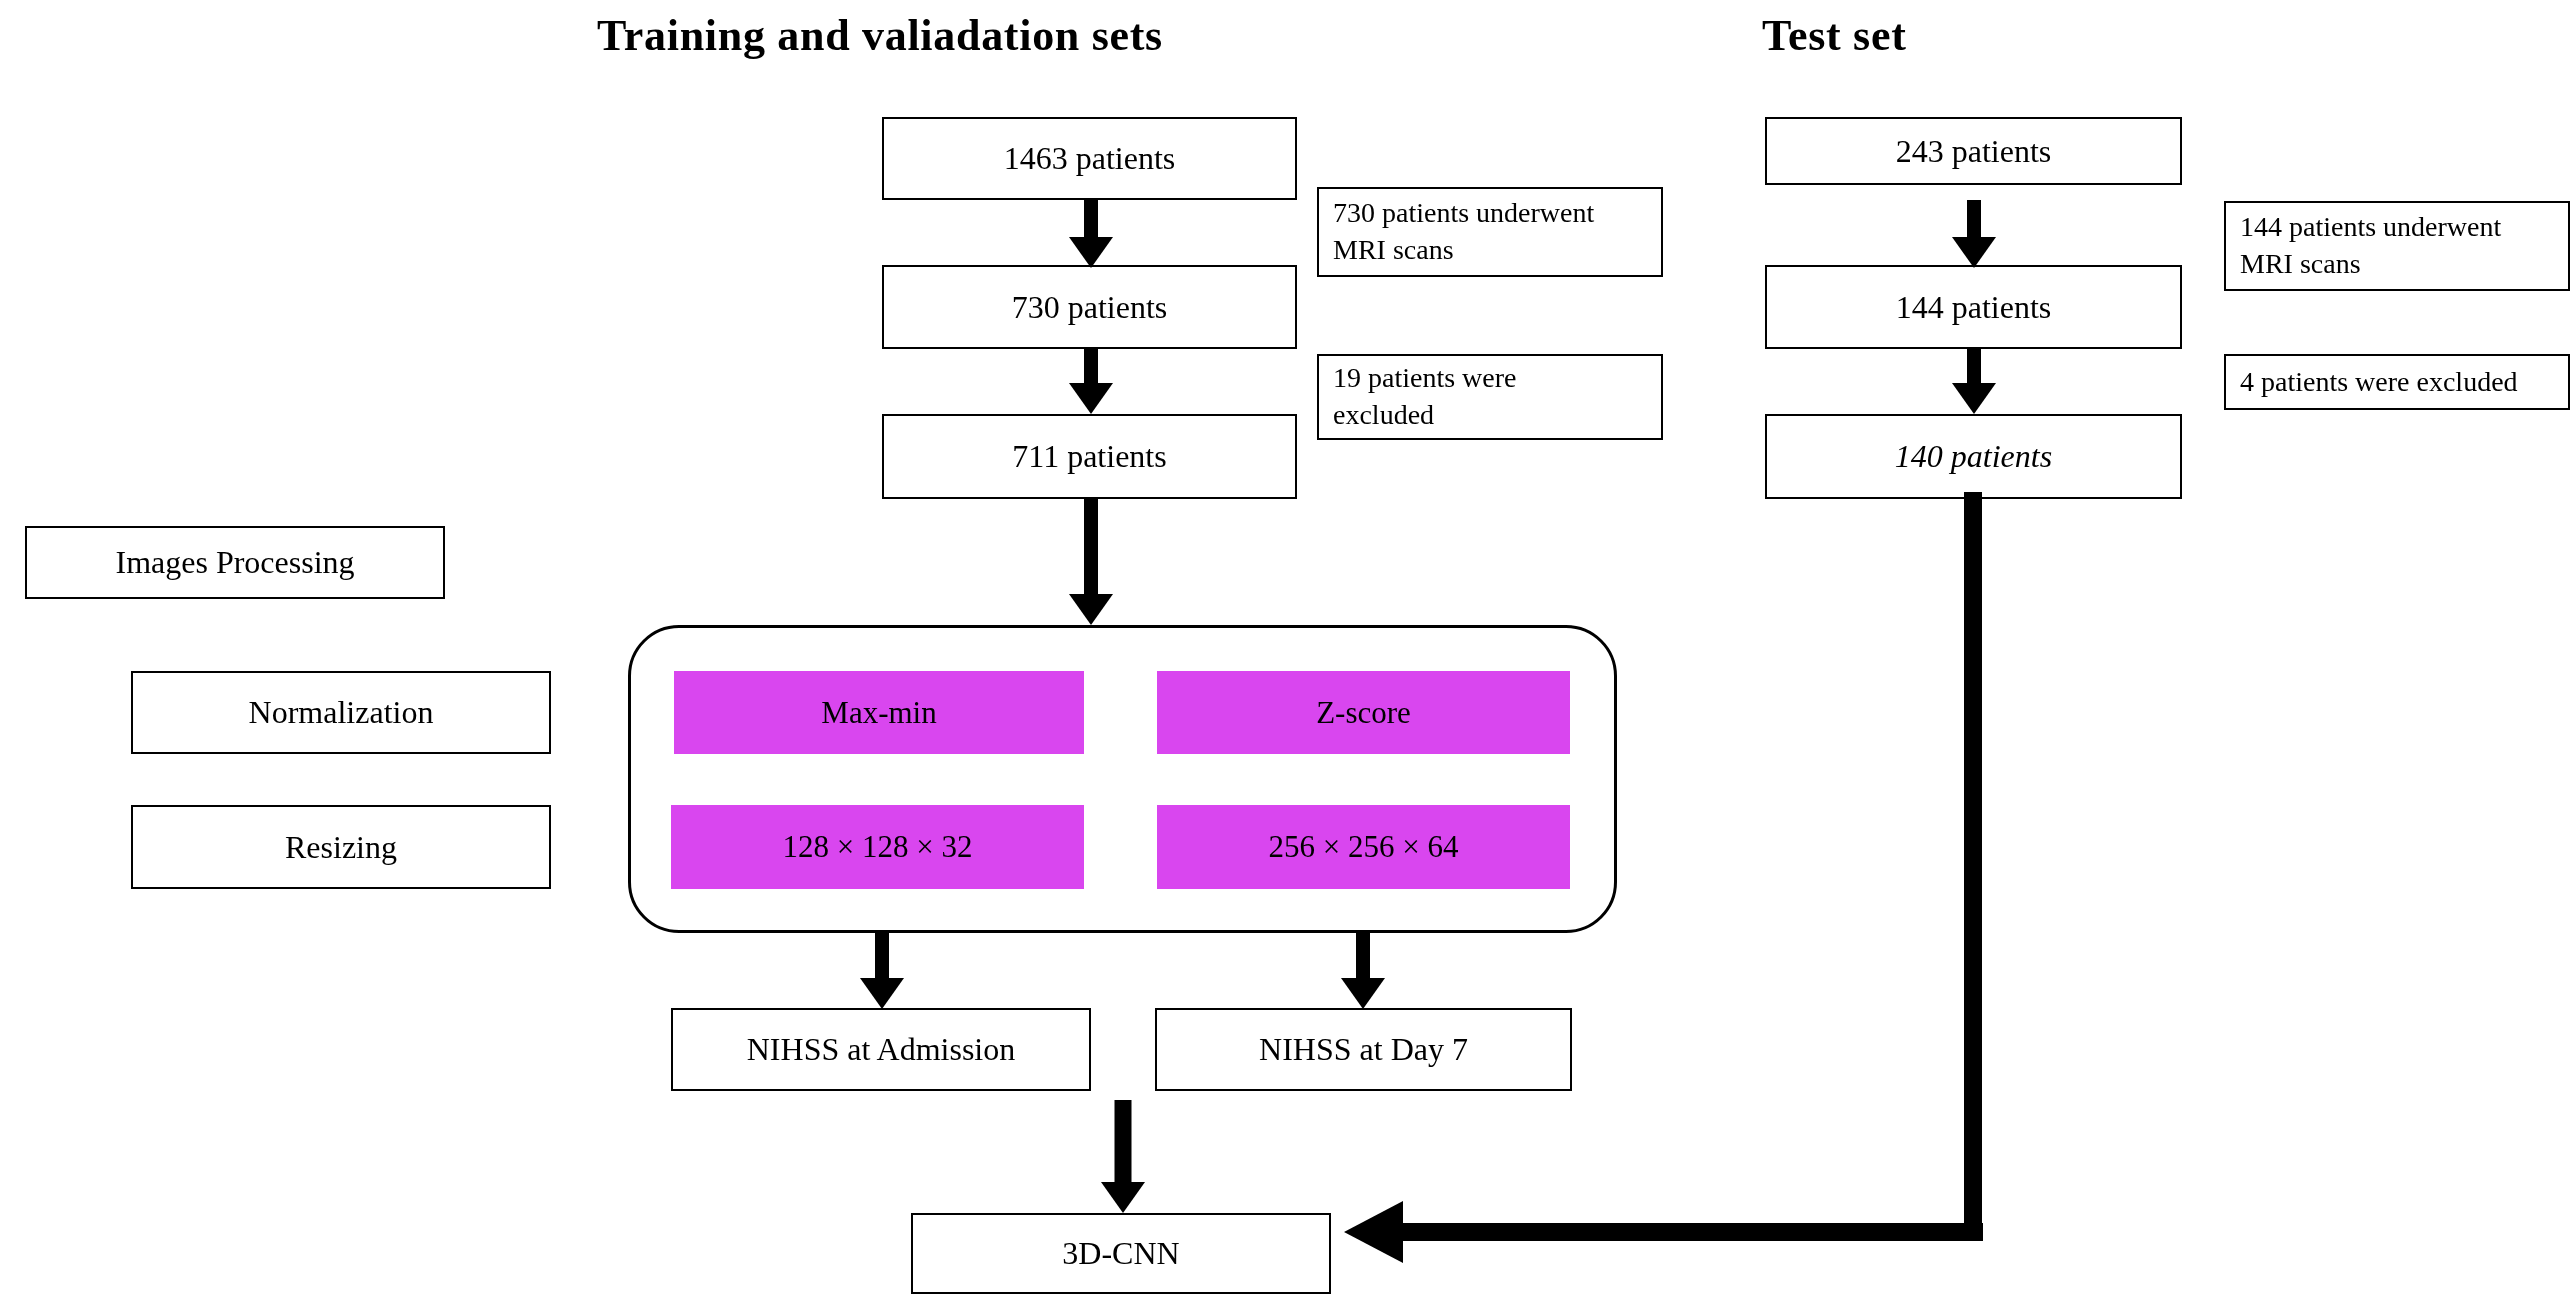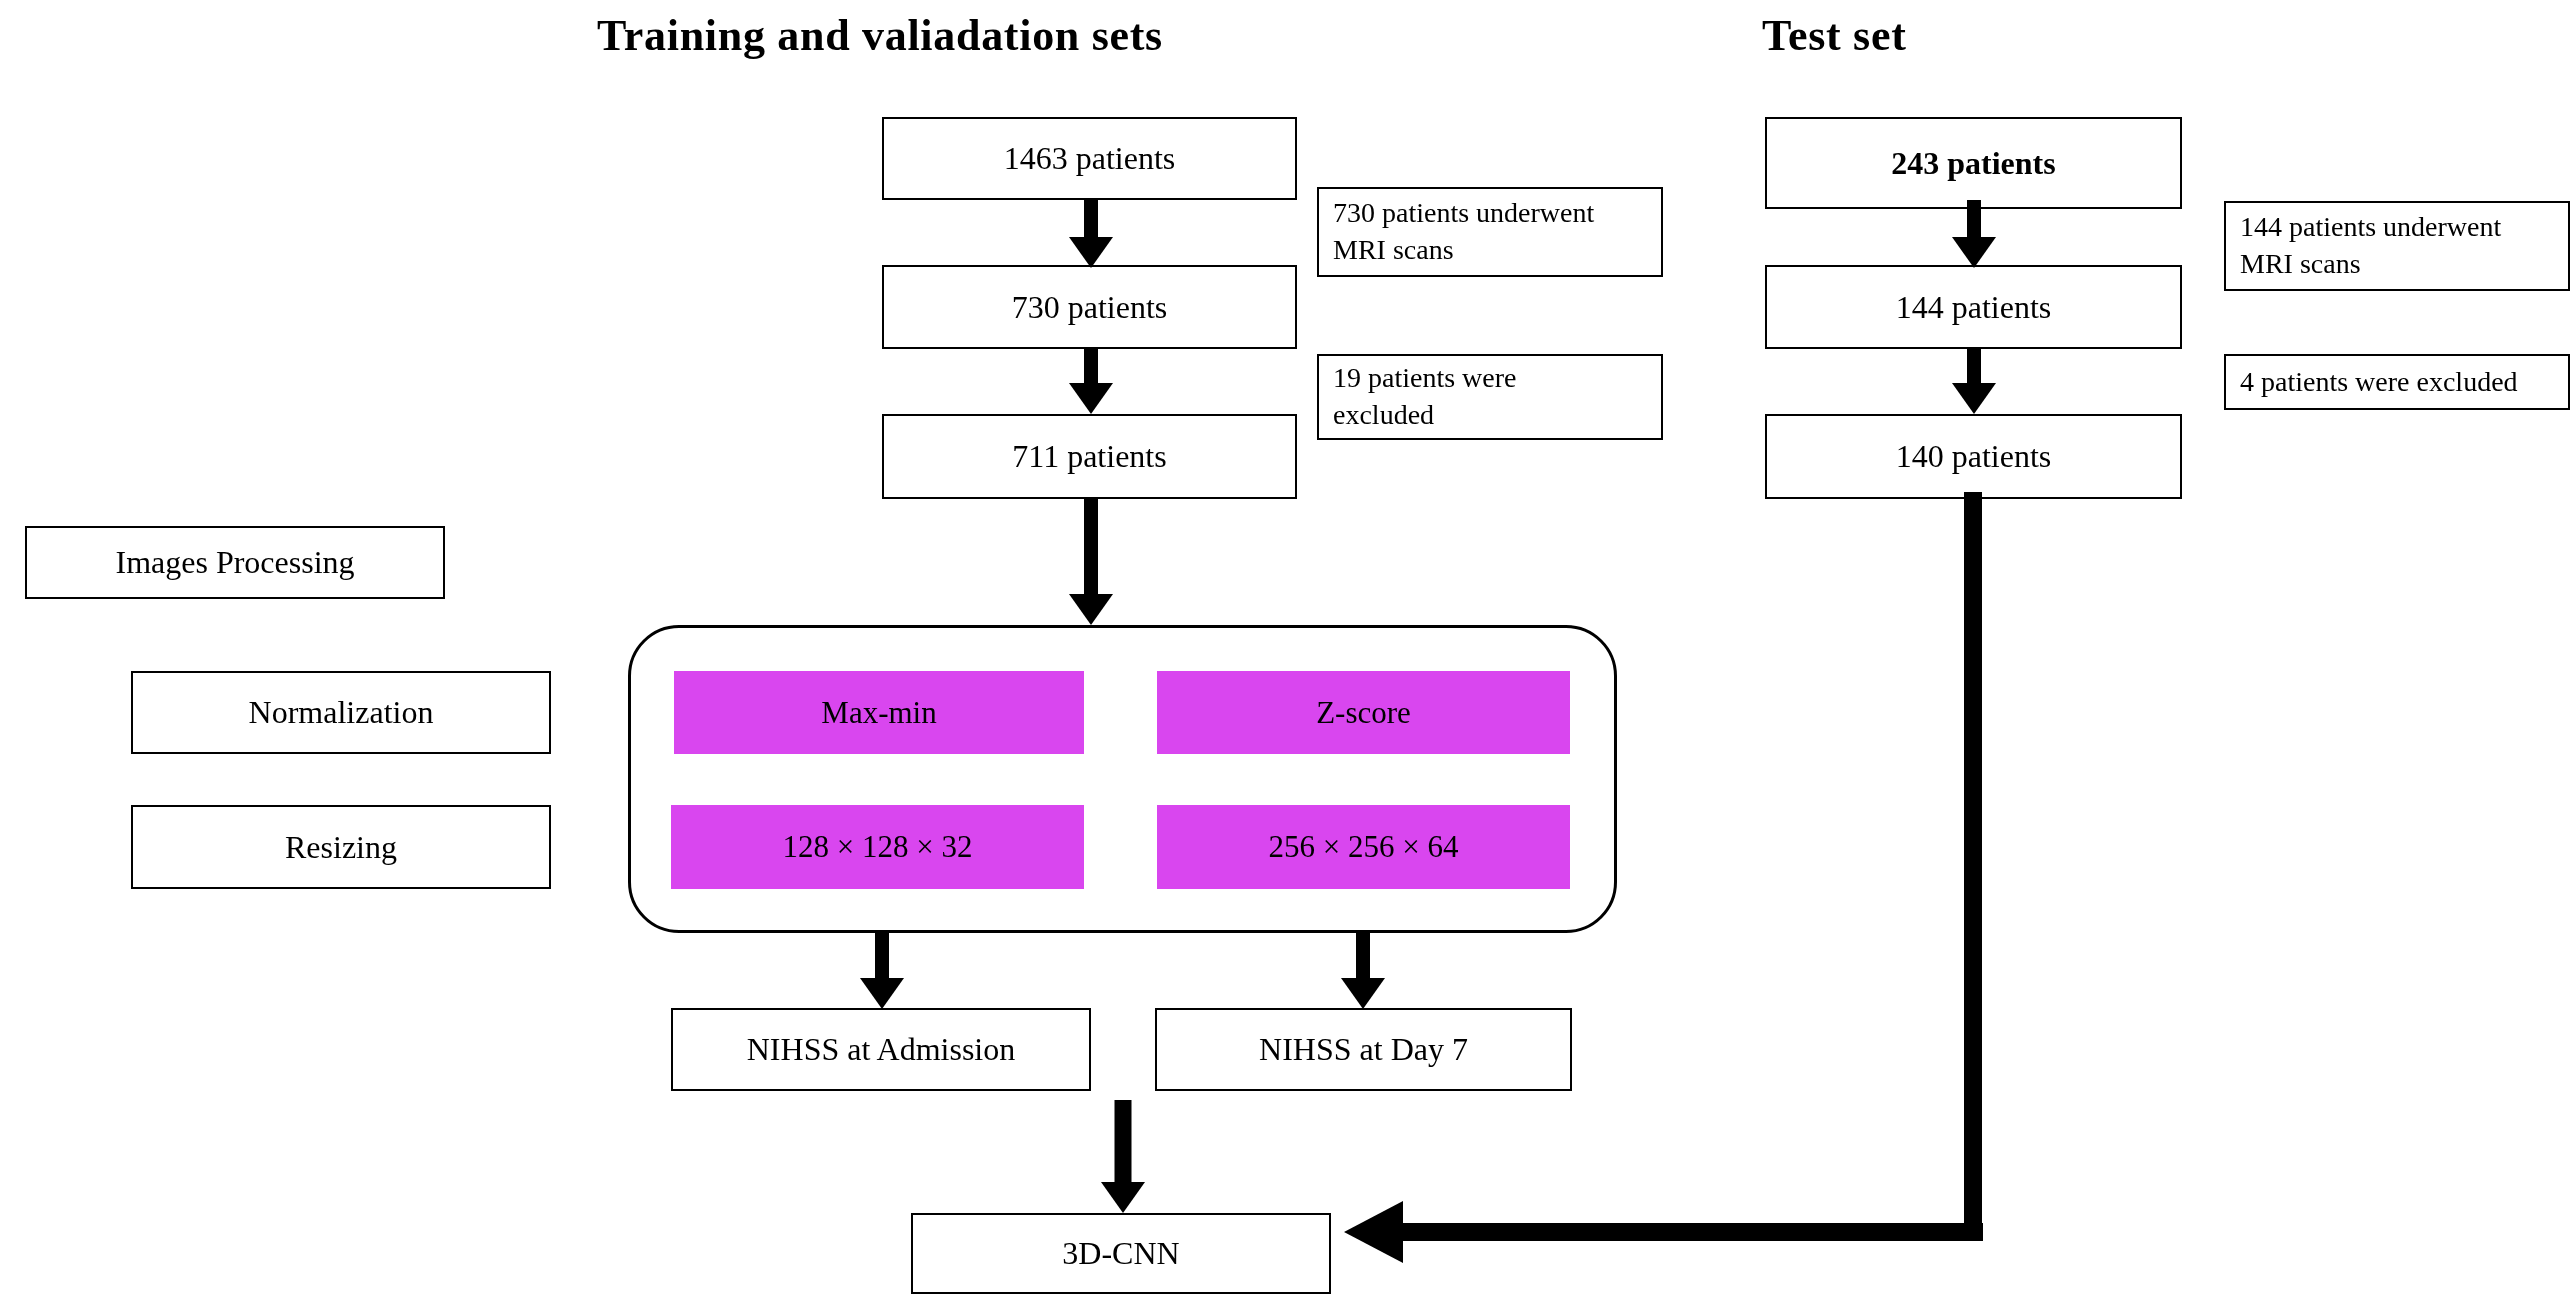--- a/index.html
+++ b/index.html
@@ -12,23 +12,23 @@
   .t-train { left:597px;  top:10px; width:989px; }
   .t-test  { left:1762px; top:10px; width:424px;  }
 
   .box {
     position:absolute; box-sizing:border-box; border:2.8px solid #000; background:#fff;
     display:flex; align-items:center; justify-content:center; font-size:32px; text-align:center;
   }
   .b-l1 { left:882px; top:117px; width:415px; height:83px; }
   .b-l2 { left:882px; top:265px; width:415px; height:84px; }
   .b-l3 { left:882px; top:414px; width:415px; height:85px; }
-  .b-r1 { left:1765px; top:117px; width:417px; height:92px;font-weight:bold; }
+  .b-r1 { left:1765px; top:117px; width:417px; height:68px; }
   .b-r2 { left:1765px; top:265px; width:417px; height:84px; }
-  .b-r3 { left:1765px; top:414px; width:417px; height:85px; }
+  .b-r3 { left:1765px; top:414px; width:417px; height:85px;font-style:italic; }
 
   .note {
     position:absolute; box-sizing:border-box; border:2.8px solid #000; background:#fff;
     display:flex; align-items:center; font-size:28px; line-height:1.32;
     padding:2.8px 14px; white-space:pre-line; text-align:left;
   }
   .n-l1 { left:1317px; top:187px; width:346px; height:90px; }
   .n-l2 { left:1317px; top:354px; width:346px; height:86px; }
   .n-r1 { left:2224px; top:201px; width:346px; height:90px; }
   .n-r2 { left:2224px; top:354px; width:346px; height:56px;  }

